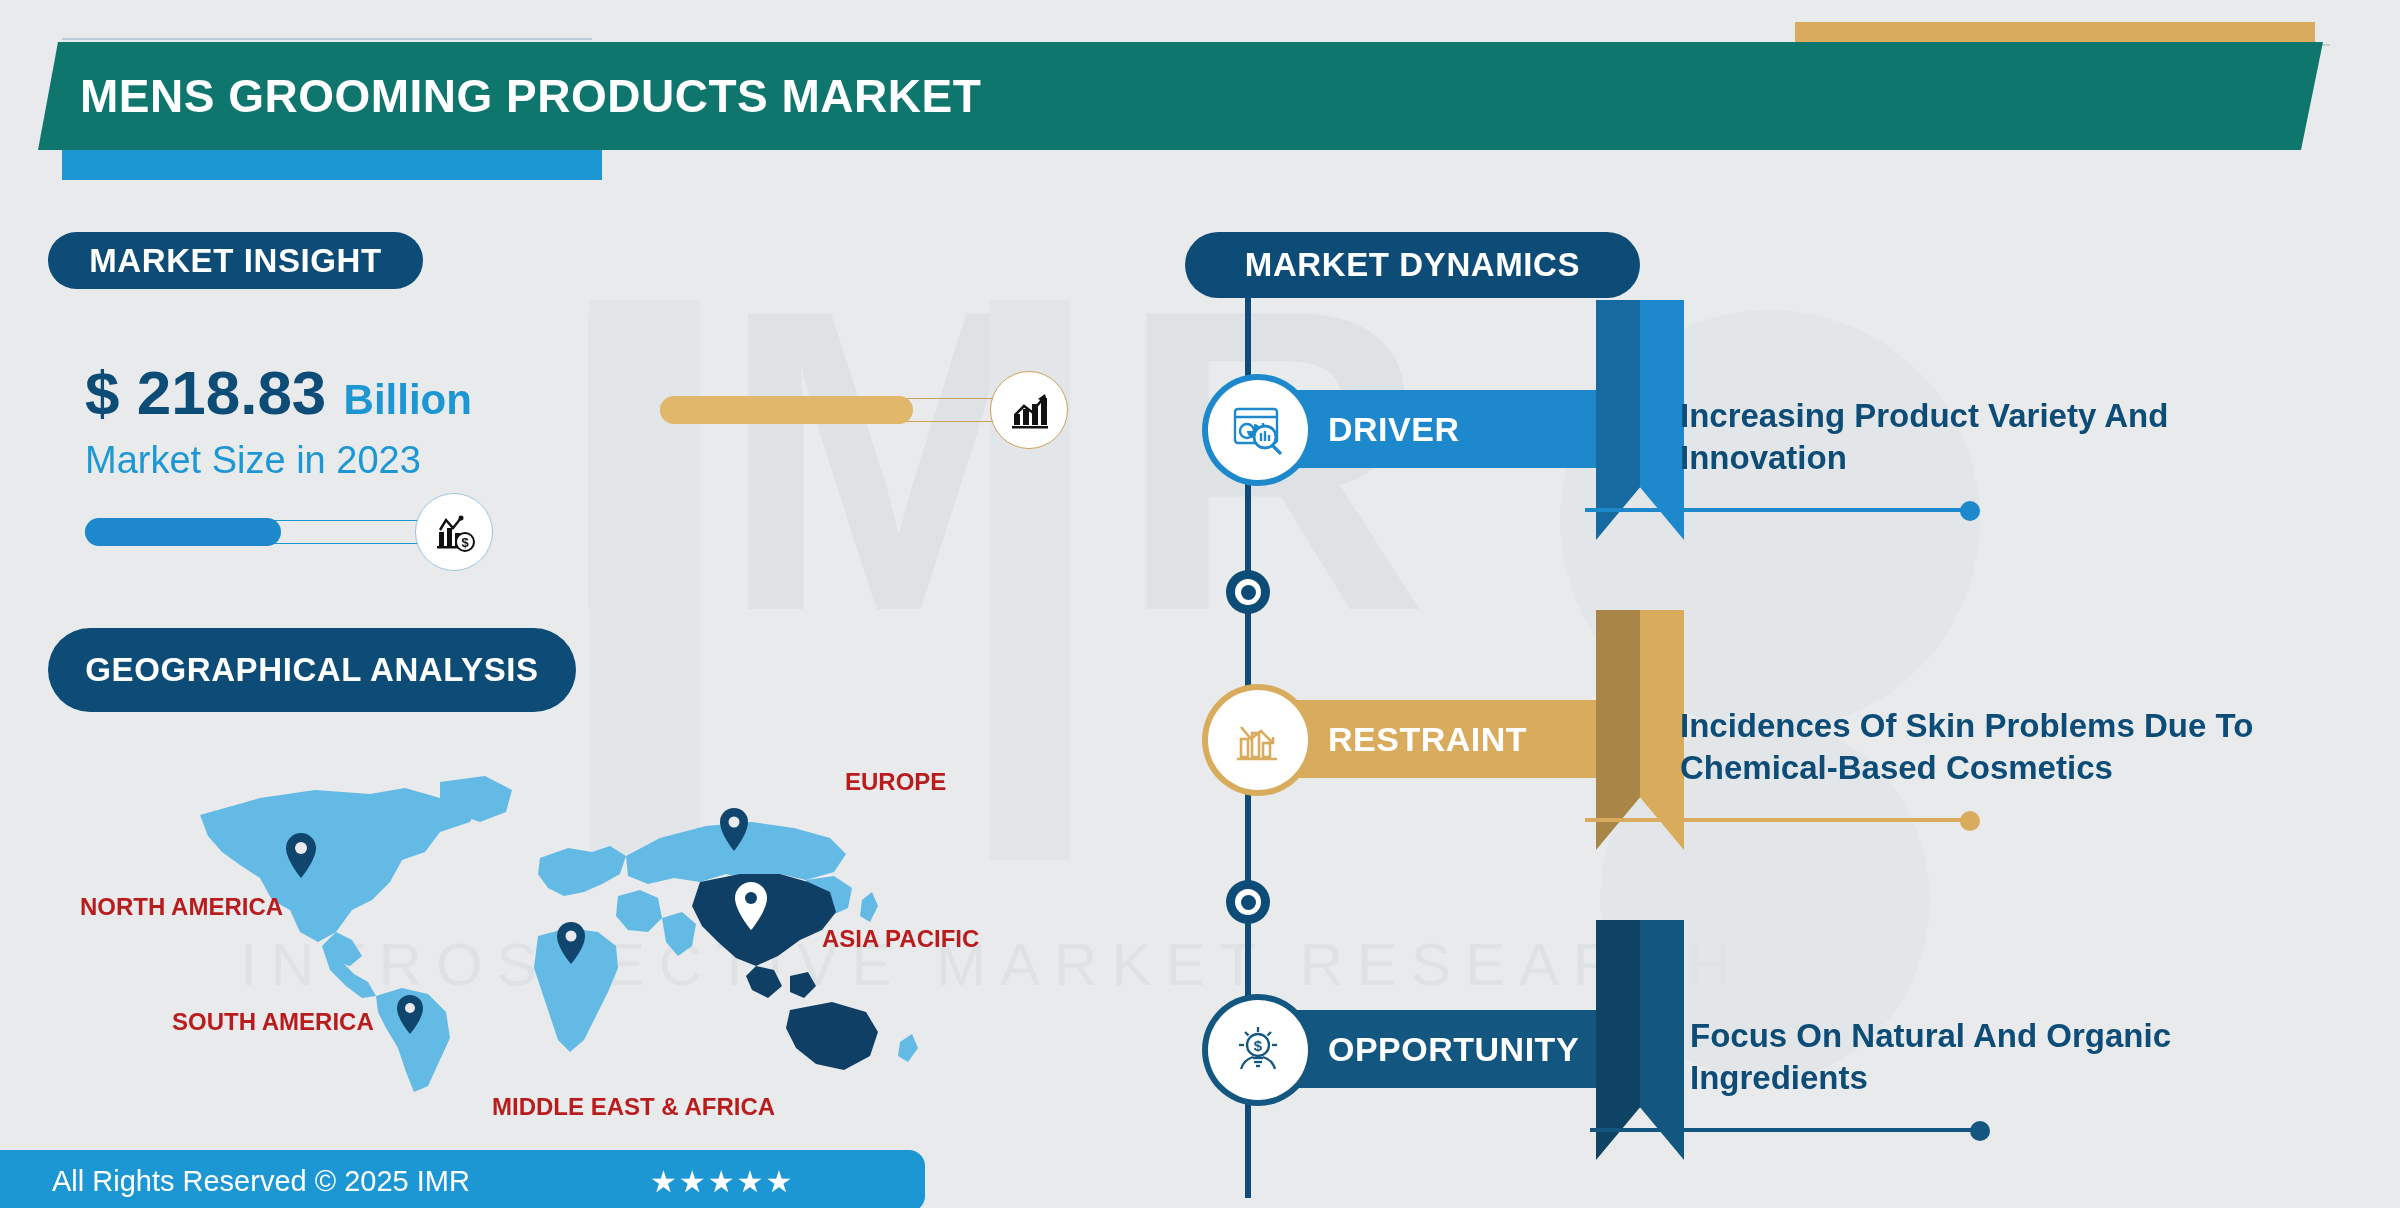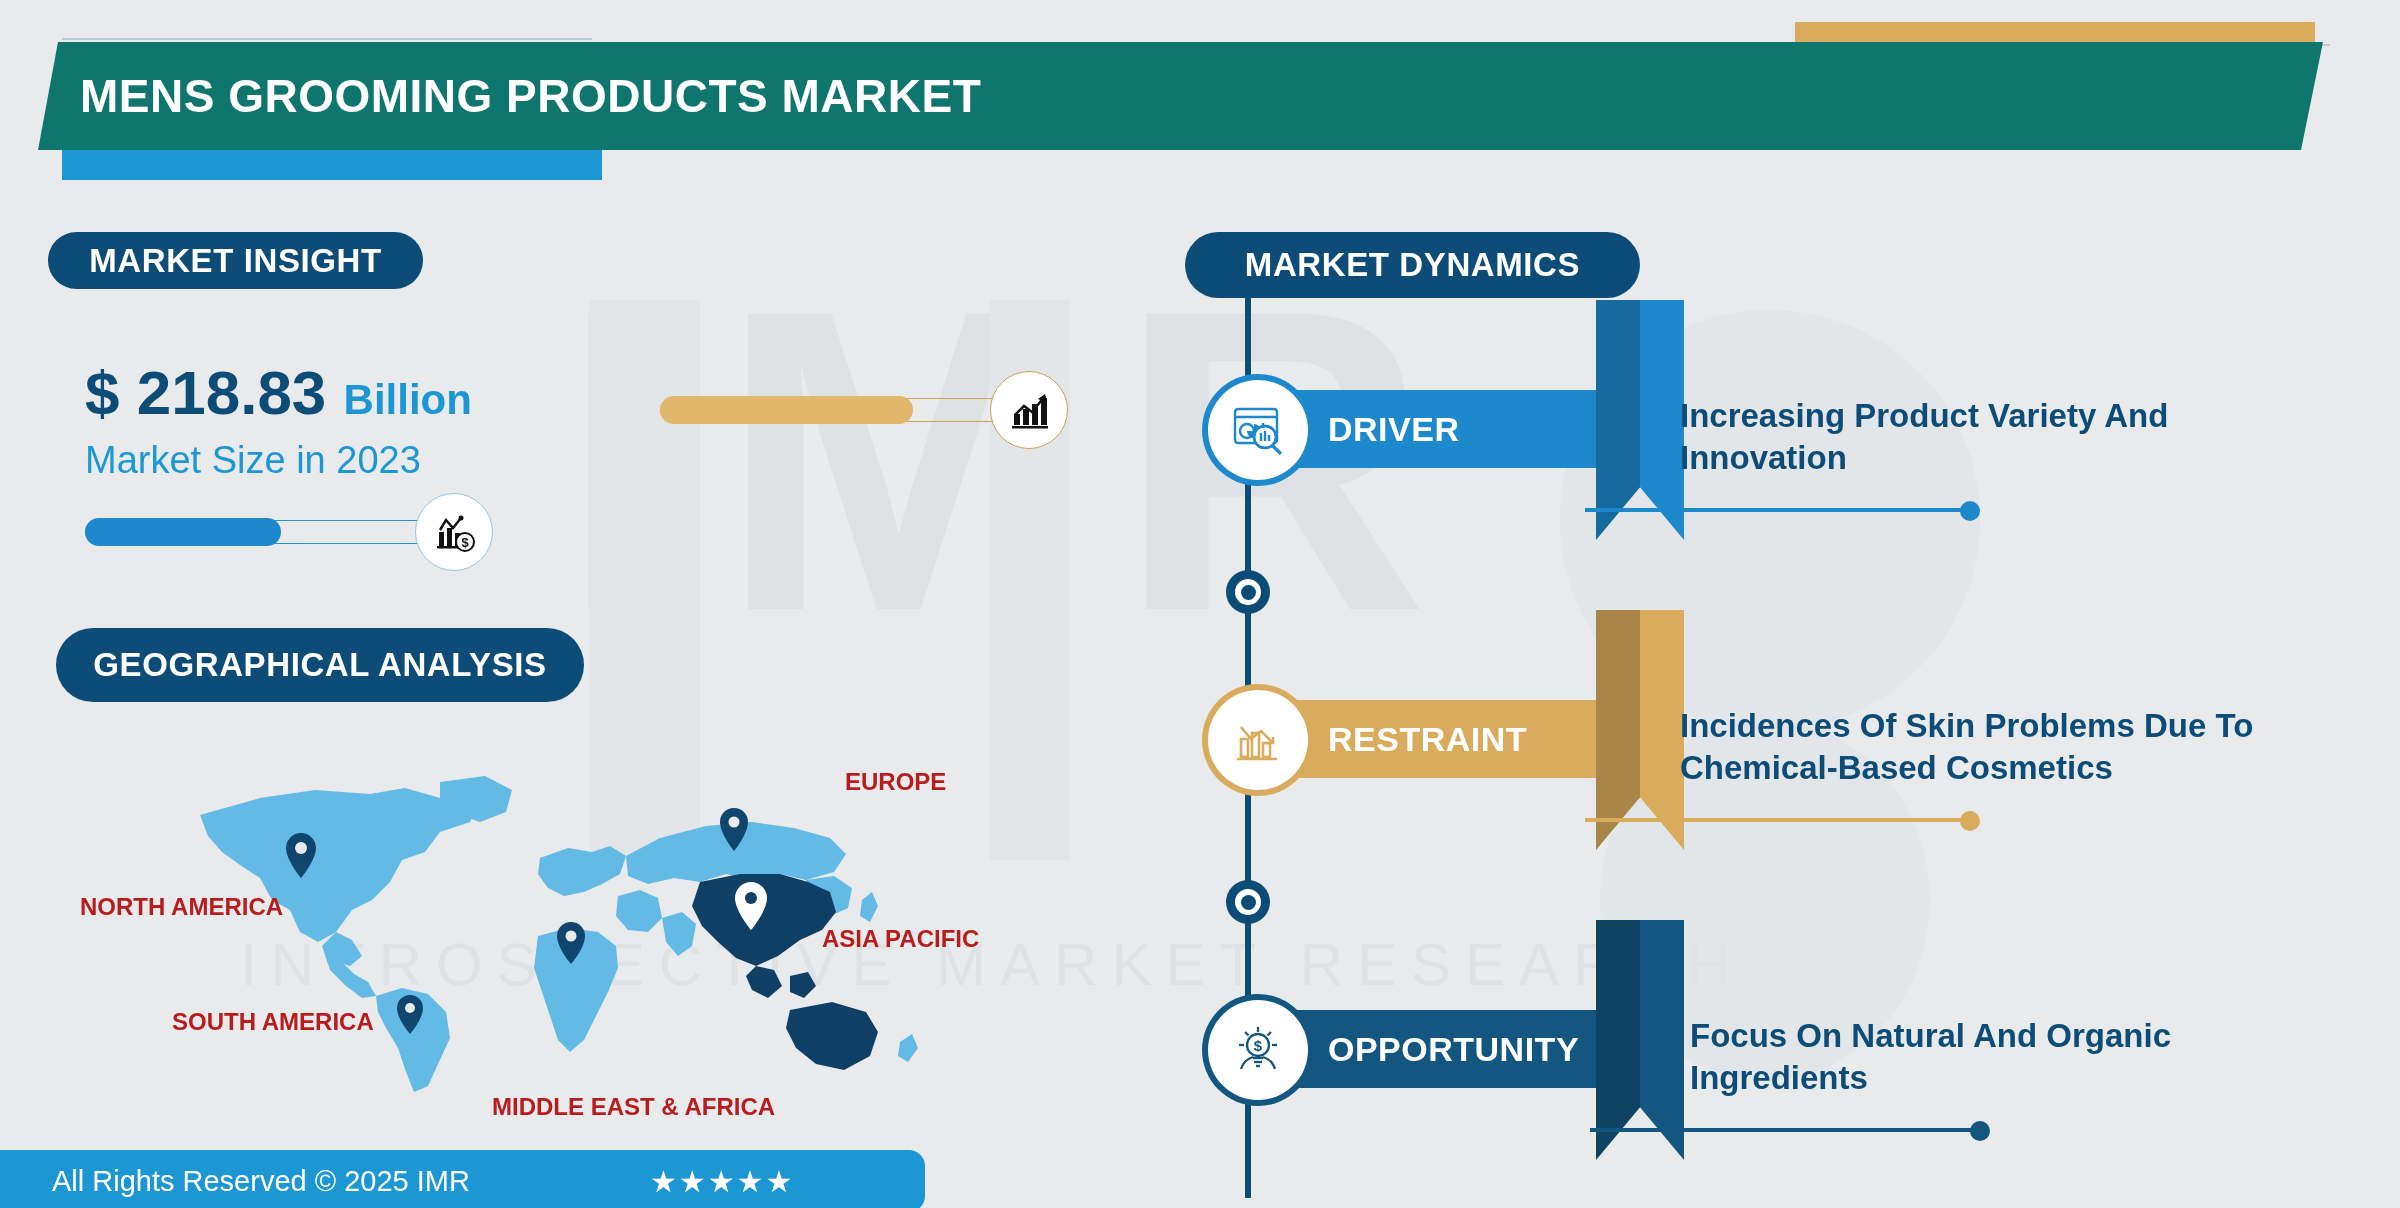--- a/index.html
+++ b/index.html
@@ -64,21 +64,21 @@
 
   
   .pill {
     position:absolute; background:#0d4c77;
     border-radius:44px; color:#fff;
     display:flex; align-items:center; justify-content:center;
     font-size:33px; font-weight:bold; letter-spacing:.6px;
     white-space:nowrap; padding:0 30px;
   }
   .pill-insight { left:48px; top:232px; height:57px; min-width:375px; }
-  .pill-geo     { left:56px; top:628px; height:74px; min-width:528px; }
+  .pill-geo     { left:48px; top:628px; height:84px; min-width:528px; }
   .pill-dyn     { left:1185px; top:232px; height:66px; min-width:455px; }
 
   
   .stat { position:absolute; }
   .stat-a { left:85px; top:360px; }
   .stat-b { left:660px; top:360px; }
   .stat-value {
     font-size:62px; font-weight:bold; color:#0d4c77;
     white-space:nowrap; line-height:1.05;
   }

